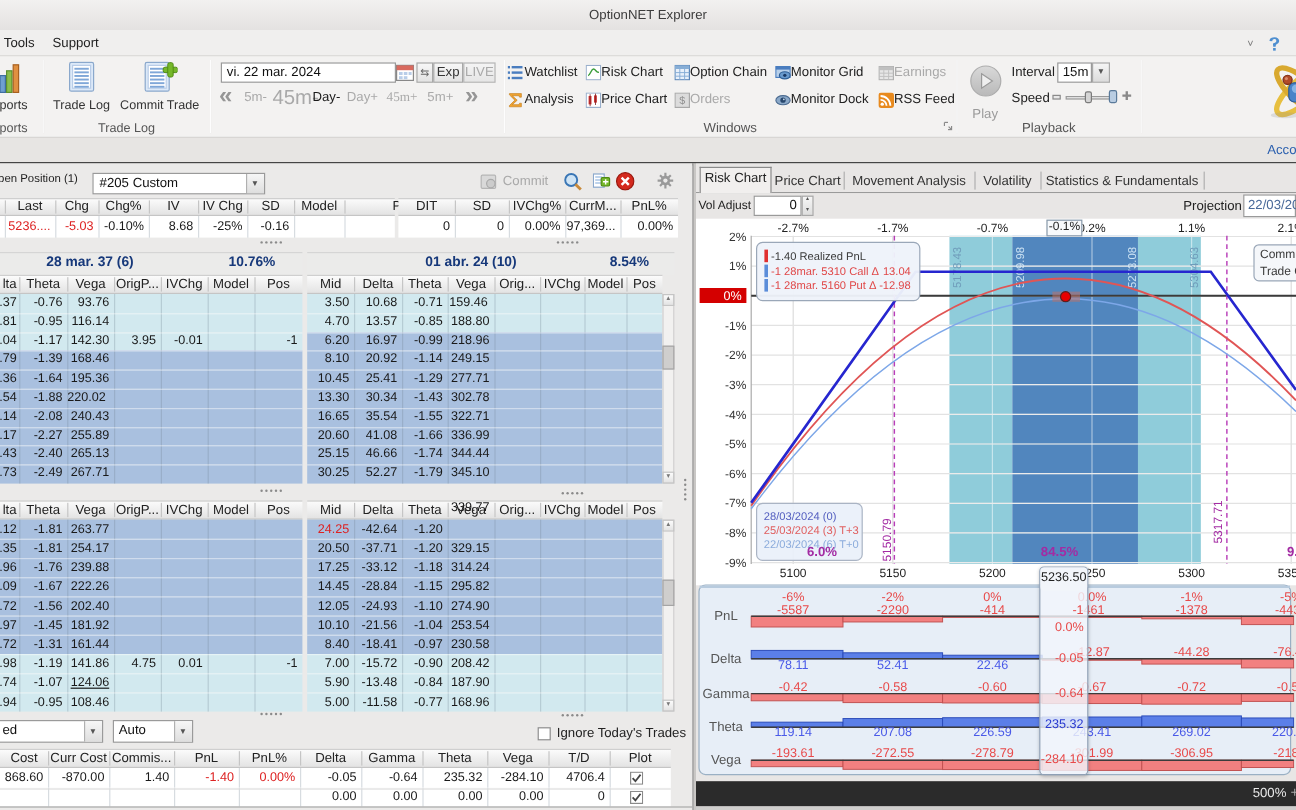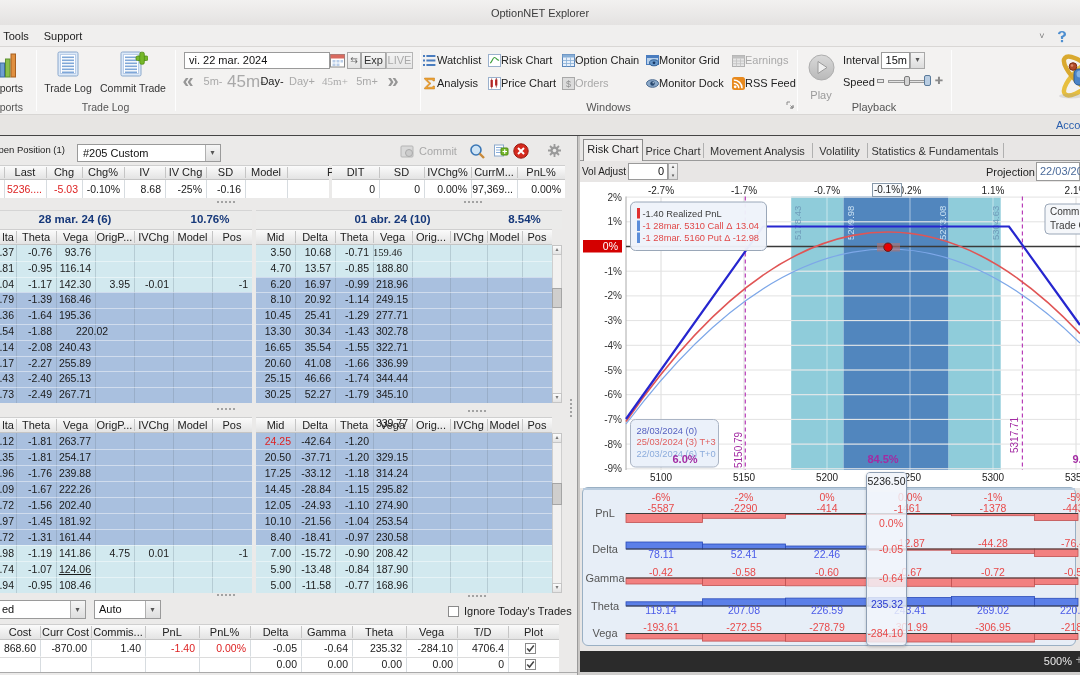--- a/index.html
+++ b/index.html
@@ -274,21 +274,21 @@
     <div style="position:absolute;left:221px;top:201px;width:2px;height:2px;background:#8a8a8a;border-radius:1px;"></div>
     <div style="position:absolute;left:225px;top:201px;width:2px;height:2px;background:#8a8a8a;border-radius:1px;"></div>
     <div style="position:absolute;left:229px;top:201px;width:2px;height:2px;background:#8a8a8a;border-radius:1px;"></div>
     <div style="position:absolute;left:233px;top:201px;width:2px;height:2px;background:#8a8a8a;border-radius:1px;"></div>
 <div style="position:absolute;left:464px;top:201px;width:2px;height:2px;background:#8a8a8a;border-radius:1px;"></div>
     <div style="position:absolute;left:468px;top:201px;width:2px;height:2px;background:#8a8a8a;border-radius:1px;"></div>
     <div style="position:absolute;left:472px;top:201px;width:2px;height:2px;background:#8a8a8a;border-radius:1px;"></div>
     <div style="position:absolute;left:476px;top:201px;width:2px;height:2px;background:#8a8a8a;border-radius:1px;"></div>
     <div style="position:absolute;left:480px;top:201px;width:2px;height:2px;background:#8a8a8a;border-radius:1px;"></div>
 <div style="position:absolute;left:0px;top:210px;width:252px;height:19px;background:#ebebea;border-top:1px solid #d5d5d5;"></div>
-<div style="position:absolute;left:15px;top:210px;width:120px;text-align:center;font-size:11.5px;line-height:19px;color:#16387a;white-space:nowrap;font-weight:bold;">28 mar. 24 (6)</div>
+<div style="position:absolute;left:15px;top:210px;width:120px;text-align:center;font-size:11.5px;line-height:19px;color:#16387a;white-space:nowrap;font-weight:bold;">28 mar. 37 (6)</div>
 <div style="position:absolute;left:175px;top:210px;width:70px;text-align:center;font-size:11.5px;line-height:19px;color:#16387a;white-space:nowrap;font-weight:bold;">10.76%</div>
 <div style="position:absolute;left:256px;top:210px;width:306px;height:19px;background:#ebebea;border-top:1px solid #d5d5d5;"></div>
 <div style="position:absolute;left:330px;top:210px;width:125px;text-align:center;font-size:11.5px;line-height:19px;color:#16387a;white-space:nowrap;font-weight:bold;">01 abr. 24 (10)</div>
 <div style="position:absolute;left:492px;top:210px;width:65px;text-align:center;font-size:11.5px;line-height:19px;color:#16387a;white-space:nowrap;font-weight:bold;">8.54%</div>
 <div style="position:absolute;left:0px;top:229px;width:252px;height:16px;background:linear-gradient(#fbfbfb,#e3e3e3);border-top:1px solid #cfcfcf;border-bottom:1px solid #c5c5c5;"></div>
 <div style="position:absolute;left:0px;top:229px;width:16px;text-align:center;font-size:11px;line-height:16px;color:#222;white-space:nowrap;">lta</div>
 <div style="position:absolute;left:16px;top:231px;width:1px;height:12px;background:#c5c5c5;"></div>
 <div style="position:absolute;left:16px;top:229px;width:40px;text-align:center;font-size:11px;line-height:16px;color:#222;white-space:nowrap;">Theta</div>
 <div style="position:absolute;left:56px;top:231px;width:1px;height:12px;background:#c5c5c5;"></div>
 <div style="position:absolute;left:56px;top:229px;width:39px;text-align:center;font-size:11px;line-height:16px;color:#222;white-space:nowrap;">Vega</div>
@@ -329,21 +329,21 @@
 <div style="position:absolute;left:56px;top:245.0px;width:35px;text-align:right;font-size:10.5px;line-height:15.8px;color:#1a1a1a;white-space:nowrap;">93.76</div>
 <div style="position:absolute;left:16px;top:260.8px;width:36px;text-align:right;font-size:10.5px;line-height:15.8px;color:#1a1a1a;white-space:nowrap;">-0.95</div>
 <div style="position:absolute;left:56px;top:260.8px;width:35px;text-align:right;font-size:10.5px;line-height:15.8px;color:#1a1a1a;white-space:nowrap;">116.14</div>
 <div style="position:absolute;left:16px;top:276.6px;width:36px;text-align:right;font-size:10.5px;line-height:15.8px;color:#1a1a1a;white-space:nowrap;">-1.17</div>
 <div style="position:absolute;left:56px;top:276.6px;width:35px;text-align:right;font-size:10.5px;line-height:15.8px;color:#1a1a1a;white-space:nowrap;">142.30</div>
 <div style="position:absolute;left:16px;top:292.4px;width:36px;text-align:right;font-size:10.5px;line-height:15.8px;color:#1a1a1a;white-space:nowrap;">-1.39</div>
 <div style="position:absolute;left:56px;top:292.4px;width:35px;text-align:right;font-size:10.5px;line-height:15.8px;color:#1a1a1a;white-space:nowrap;">168.46</div>
 <div style="position:absolute;left:16px;top:308.2px;width:36px;text-align:right;font-size:10.5px;line-height:15.8px;color:#1a1a1a;white-space:nowrap;">-1.64</div>
 <div style="position:absolute;left:56px;top:308.2px;width:35px;text-align:right;font-size:10.5px;line-height:15.8px;color:#1a1a1a;white-space:nowrap;">195.36</div>
 <div style="position:absolute;left:16px;top:324.0px;width:36px;text-align:right;font-size:10.5px;line-height:15.8px;color:#1a1a1a;white-space:nowrap;">-1.88</div>
-<div style="position:absolute;left:56px;top:324.0px;width:35px;font-size:10.5px;line-height:15.8px;color:#1a1a1a;white-space:nowrap;padding-left:20px;">220.02</div>
+<div style="position:absolute;left:56px;top:324.0px;width:35px;font-size:10.5px;line-height:15.8px;color:#1a1a1a;white-space:nowrap;">220.02</div>
 <div style="position:absolute;left:16px;top:339.8px;width:36px;text-align:right;font-size:10.5px;line-height:15.8px;color:#1a1a1a;white-space:nowrap;">-2.08</div>
 <div style="position:absolute;left:56px;top:339.8px;width:35px;text-align:right;font-size:10.5px;line-height:15.8px;color:#1a1a1a;white-space:nowrap;">240.43</div>
 <div style="position:absolute;left:16px;top:355.6px;width:36px;text-align:right;font-size:10.5px;line-height:15.8px;color:#1a1a1a;white-space:nowrap;">-2.27</div>
 <div style="position:absolute;left:56px;top:355.6px;width:35px;text-align:right;font-size:10.5px;line-height:15.8px;color:#1a1a1a;white-space:nowrap;">255.89</div>
 <div style="position:absolute;left:16px;top:371.4px;width:36px;text-align:right;font-size:10.5px;line-height:15.8px;color:#1a1a1a;white-space:nowrap;">-2.40</div>
 <div style="position:absolute;left:56px;top:371.4px;width:35px;text-align:right;font-size:10.5px;line-height:15.8px;color:#1a1a1a;white-space:nowrap;">265.13</div>
 <div style="position:absolute;left:16px;top:387.20000000000005px;width:36px;text-align:right;font-size:10.5px;line-height:15.8px;color:#1a1a1a;white-space:nowrap;">-2.49</div>
 <div style="position:absolute;left:56px;top:387.20000000000005px;width:35px;text-align:right;font-size:10.5px;line-height:15.8px;color:#1a1a1a;white-space:nowrap;">267.71</div>
 <div style="position:absolute;left:95px;top:276.6px;width:35px;text-align:right;font-size:10.5px;line-height:15.8px;color:#1a1a1a;white-space:nowrap;">3.95</div>
 <div style="position:absolute;left:134px;top:276.6px;width:35px;text-align:right;font-size:10.5px;line-height:15.8px;color:#1a1a1a;white-space:nowrap;">-0.01</div>
@@ -416,21 +416,21 @@
 <div style="position:absolute;left:256px;top:292.4px;width:296px;height:1px;background:rgba(255,255,255,0.45);"></div>
 <div style="position:absolute;left:256px;top:308.2px;width:296px;height:1px;background:rgba(255,255,255,0.45);"></div>
 <div style="position:absolute;left:256px;top:324.0px;width:296px;height:1px;background:rgba(255,255,255,0.45);"></div>
 <div style="position:absolute;left:256px;top:339.8px;width:296px;height:1px;background:rgba(255,255,255,0.45);"></div>
 <div style="position:absolute;left:256px;top:355.6px;width:296px;height:1px;background:rgba(255,255,255,0.45);"></div>
 <div style="position:absolute;left:256px;top:371.4px;width:296px;height:1px;background:rgba(255,255,255,0.45);"></div>
 <div style="position:absolute;left:256px;top:387.20000000000005px;width:296px;height:1px;background:rgba(255,255,255,0.45);"></div>
 <div style="position:absolute;left:256px;top:245.0px;width:35px;text-align:right;font-size:10.5px;line-height:15.8px;color:#1a1a1a;white-space:nowrap;">3.50</div>
 <div style="position:absolute;left:295px;top:245.0px;width:36px;text-align:right;font-size:10.5px;line-height:15.8px;color:#1a1a1a;white-space:nowrap;">10.68</div>
 <div style="position:absolute;left:335px;top:245.0px;width:34px;text-align:right;font-size:10.5px;line-height:15.8px;color:#1a1a1a;white-space:nowrap;">-0.71</div>
-<div style="position:absolute;left:373px;top:245.0px;width:35px;text-align:left;font-size:10.5px;line-height:15.8px;color:#1a1a1a;white-space:nowrap;font-family:Liberation Serif, serif;">159.46</div>
+<div style="position:absolute;left:373px;top:245.0px;width:35px;text-align:center;font-size:10.5px;line-height:15.8px;color:#1a1a1a;white-space:nowrap;">159.46</div>
 <div style="position:absolute;left:256px;top:260.8px;width:35px;text-align:right;font-size:10.5px;line-height:15.8px;color:#1a1a1a;white-space:nowrap;">4.70</div>
 <div style="position:absolute;left:295px;top:260.8px;width:36px;text-align:right;font-size:10.5px;line-height:15.8px;color:#1a1a1a;white-space:nowrap;">13.57</div>
 <div style="position:absolute;left:335px;top:260.8px;width:34px;text-align:right;font-size:10.5px;line-height:15.8px;color:#1a1a1a;white-space:nowrap;">-0.85</div>
 <div style="position:absolute;left:373px;top:260.8px;width:35px;text-align:right;font-size:10.5px;line-height:15.8px;color:#1a1a1a;white-space:nowrap;">188.80</div>
 <div style="position:absolute;left:256px;top:276.6px;width:35px;text-align:right;font-size:10.5px;line-height:15.8px;color:#1a1a1a;white-space:nowrap;">6.20</div>
 <div style="position:absolute;left:295px;top:276.6px;width:36px;text-align:right;font-size:10.5px;line-height:15.8px;color:#1a1a1a;white-space:nowrap;">16.97</div>
 <div style="position:absolute;left:335px;top:276.6px;width:34px;text-align:right;font-size:10.5px;line-height:15.8px;color:#1a1a1a;white-space:nowrap;">-0.99</div>
 <div style="position:absolute;left:373px;top:276.6px;width:35px;text-align:right;font-size:10.5px;line-height:15.8px;color:#1a1a1a;white-space:nowrap;">218.96</div>
 <div style="position:absolute;left:256px;top:292.4px;width:35px;text-align:right;font-size:10.5px;line-height:15.8px;color:#1a1a1a;white-space:nowrap;">8.10</div>
 <div style="position:absolute;left:295px;top:292.4px;width:36px;text-align:right;font-size:10.5px;line-height:15.8px;color:#1a1a1a;white-space:nowrap;">20.92</div>

